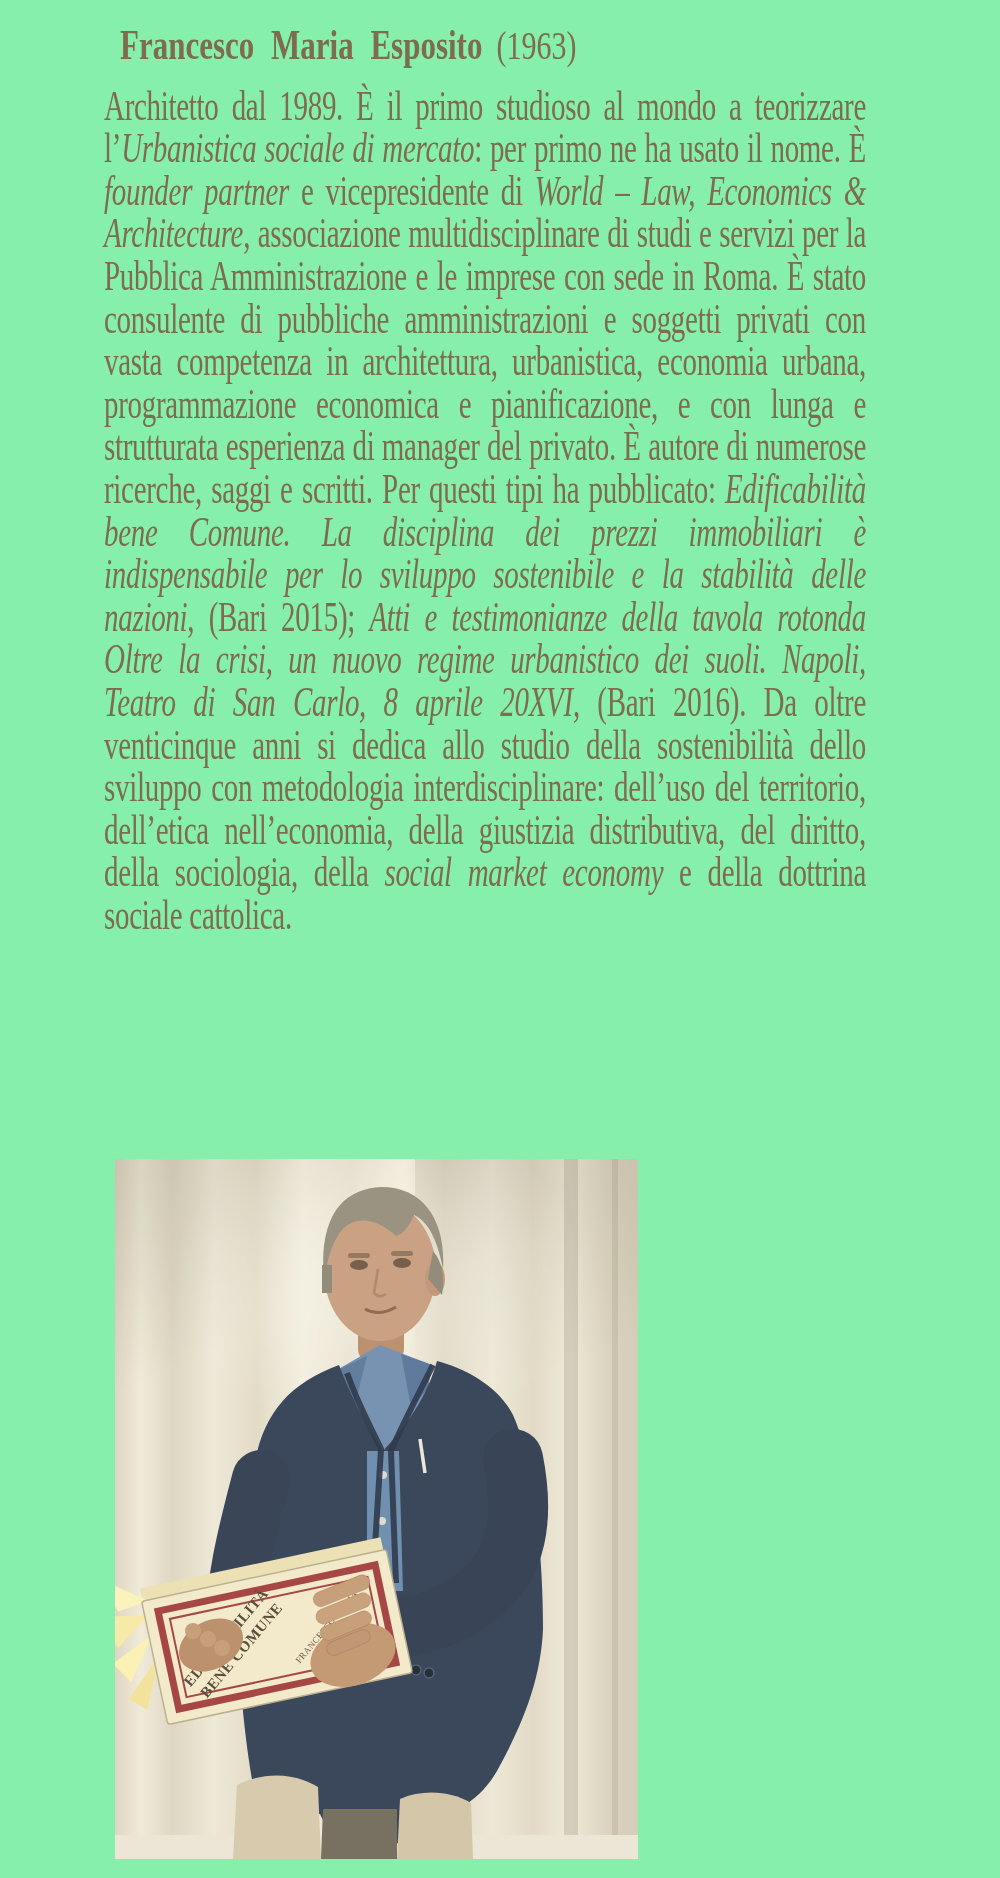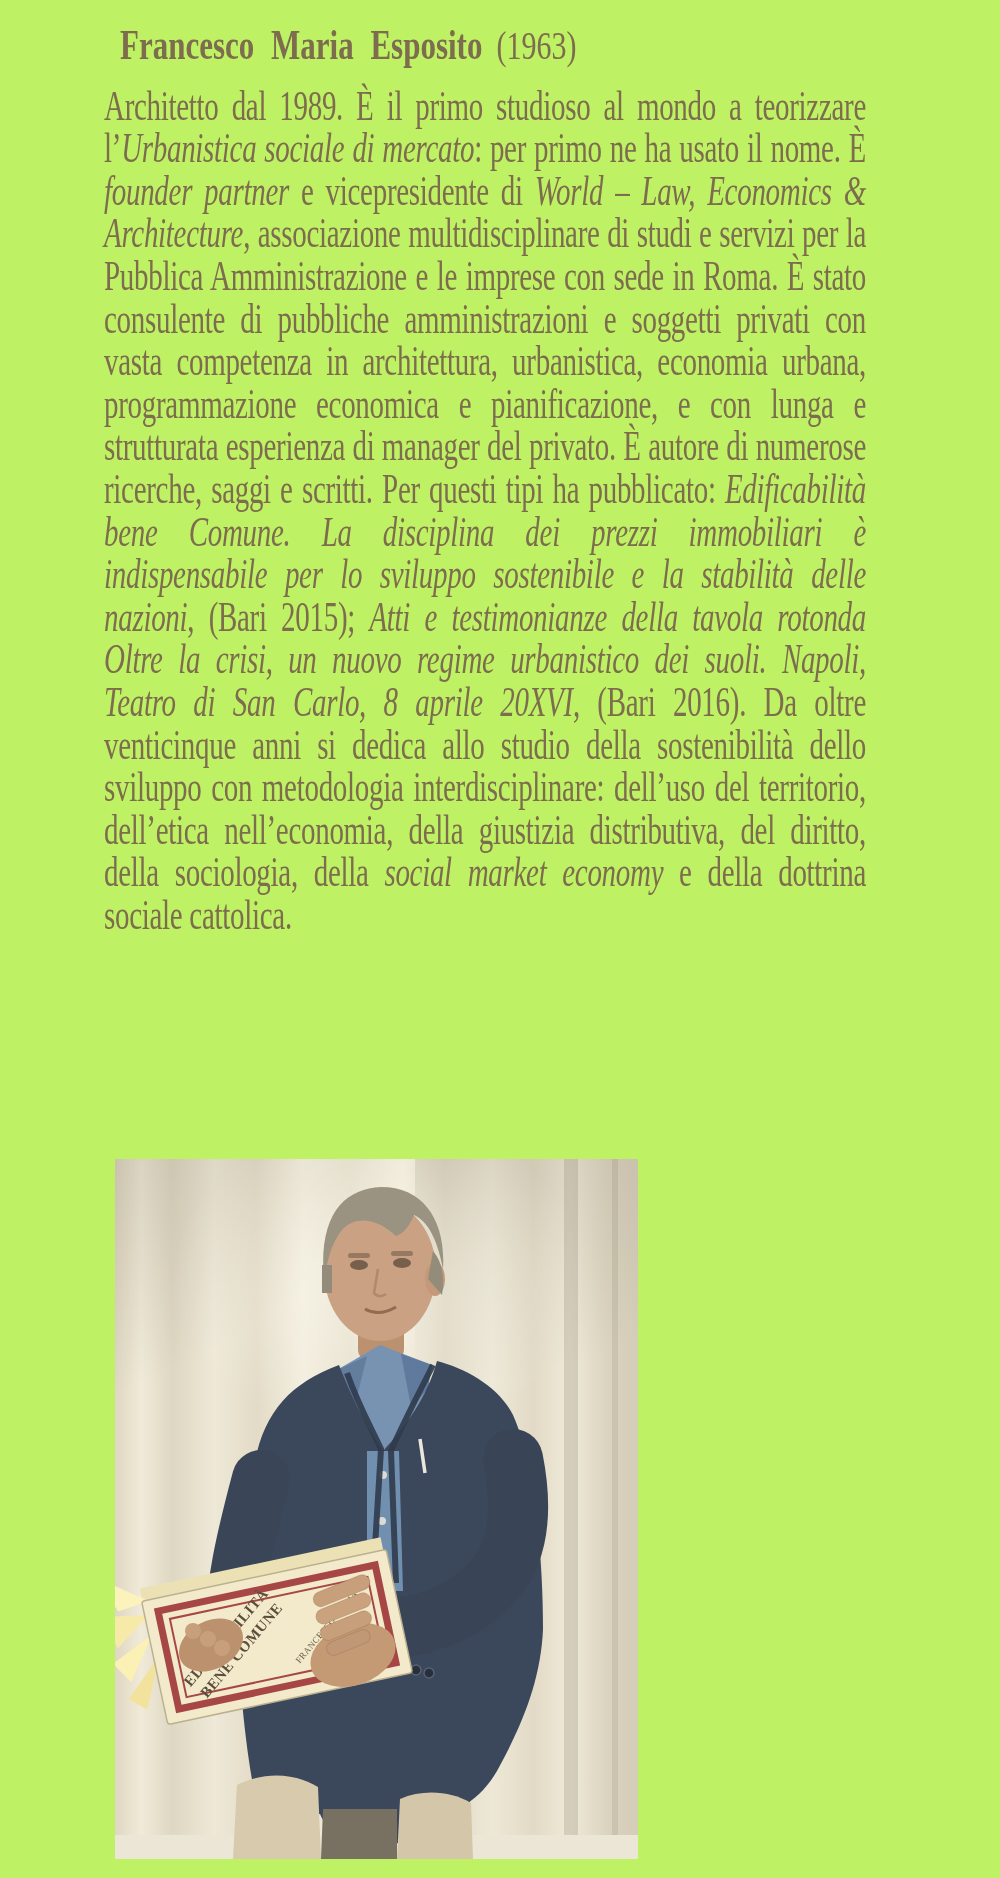--- a/index.html
+++ b/index.html
@@ -2,21 +2,21 @@
 <html><head>
 <meta charset="utf-8">
 <style>
   html,body{margin:0;padding:0;}
   body{
     width:1000px;height:1878px;
     background:#fcefd2;
     font-family:"Liberation Serif","DejaVu Serif",serif;
     overflow:hidden;
   }
-  .page{position:relative;width:1000px;height:1878px;background:#bef264;}
+  .page{position:relative;width:1000px;height:1878px;background:#86efac;}
   .title{
     position:absolute;left:120px;top:22px;margin:0;
     font-size:31px;line-height:33px;font-weight:bold;
     color:#7d6c4d;white-space:nowrap;
     word-spacing:9px;
     transform:scale(1,1.36);transform-origin:0 0;
     font-family:"Liberation Serif","DejaVu Serif",serif;
   }
   .title .yr{font-weight:400;font-size:30px;margin-left:14px;word-spacing:2px;}
   .bio{

